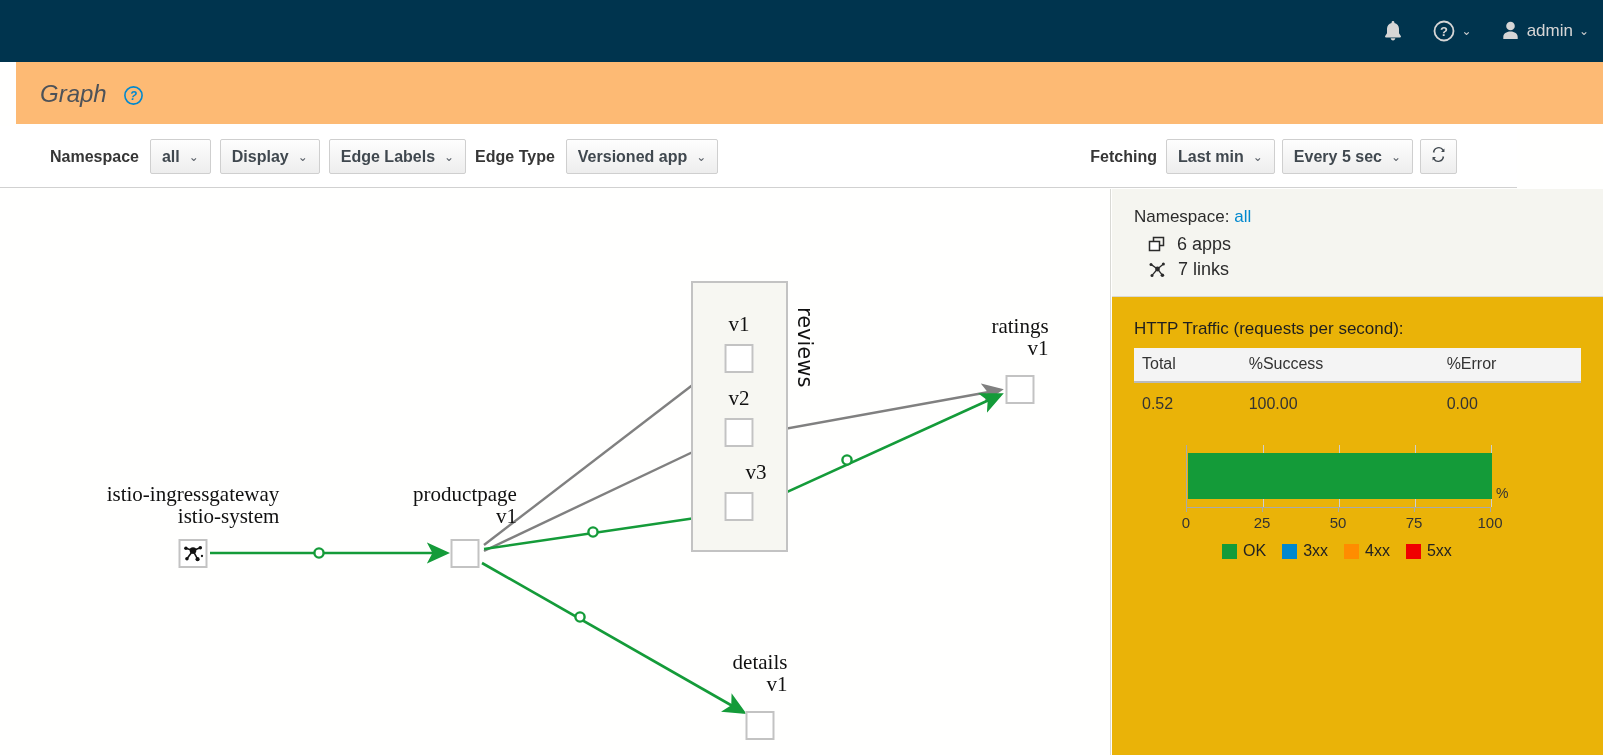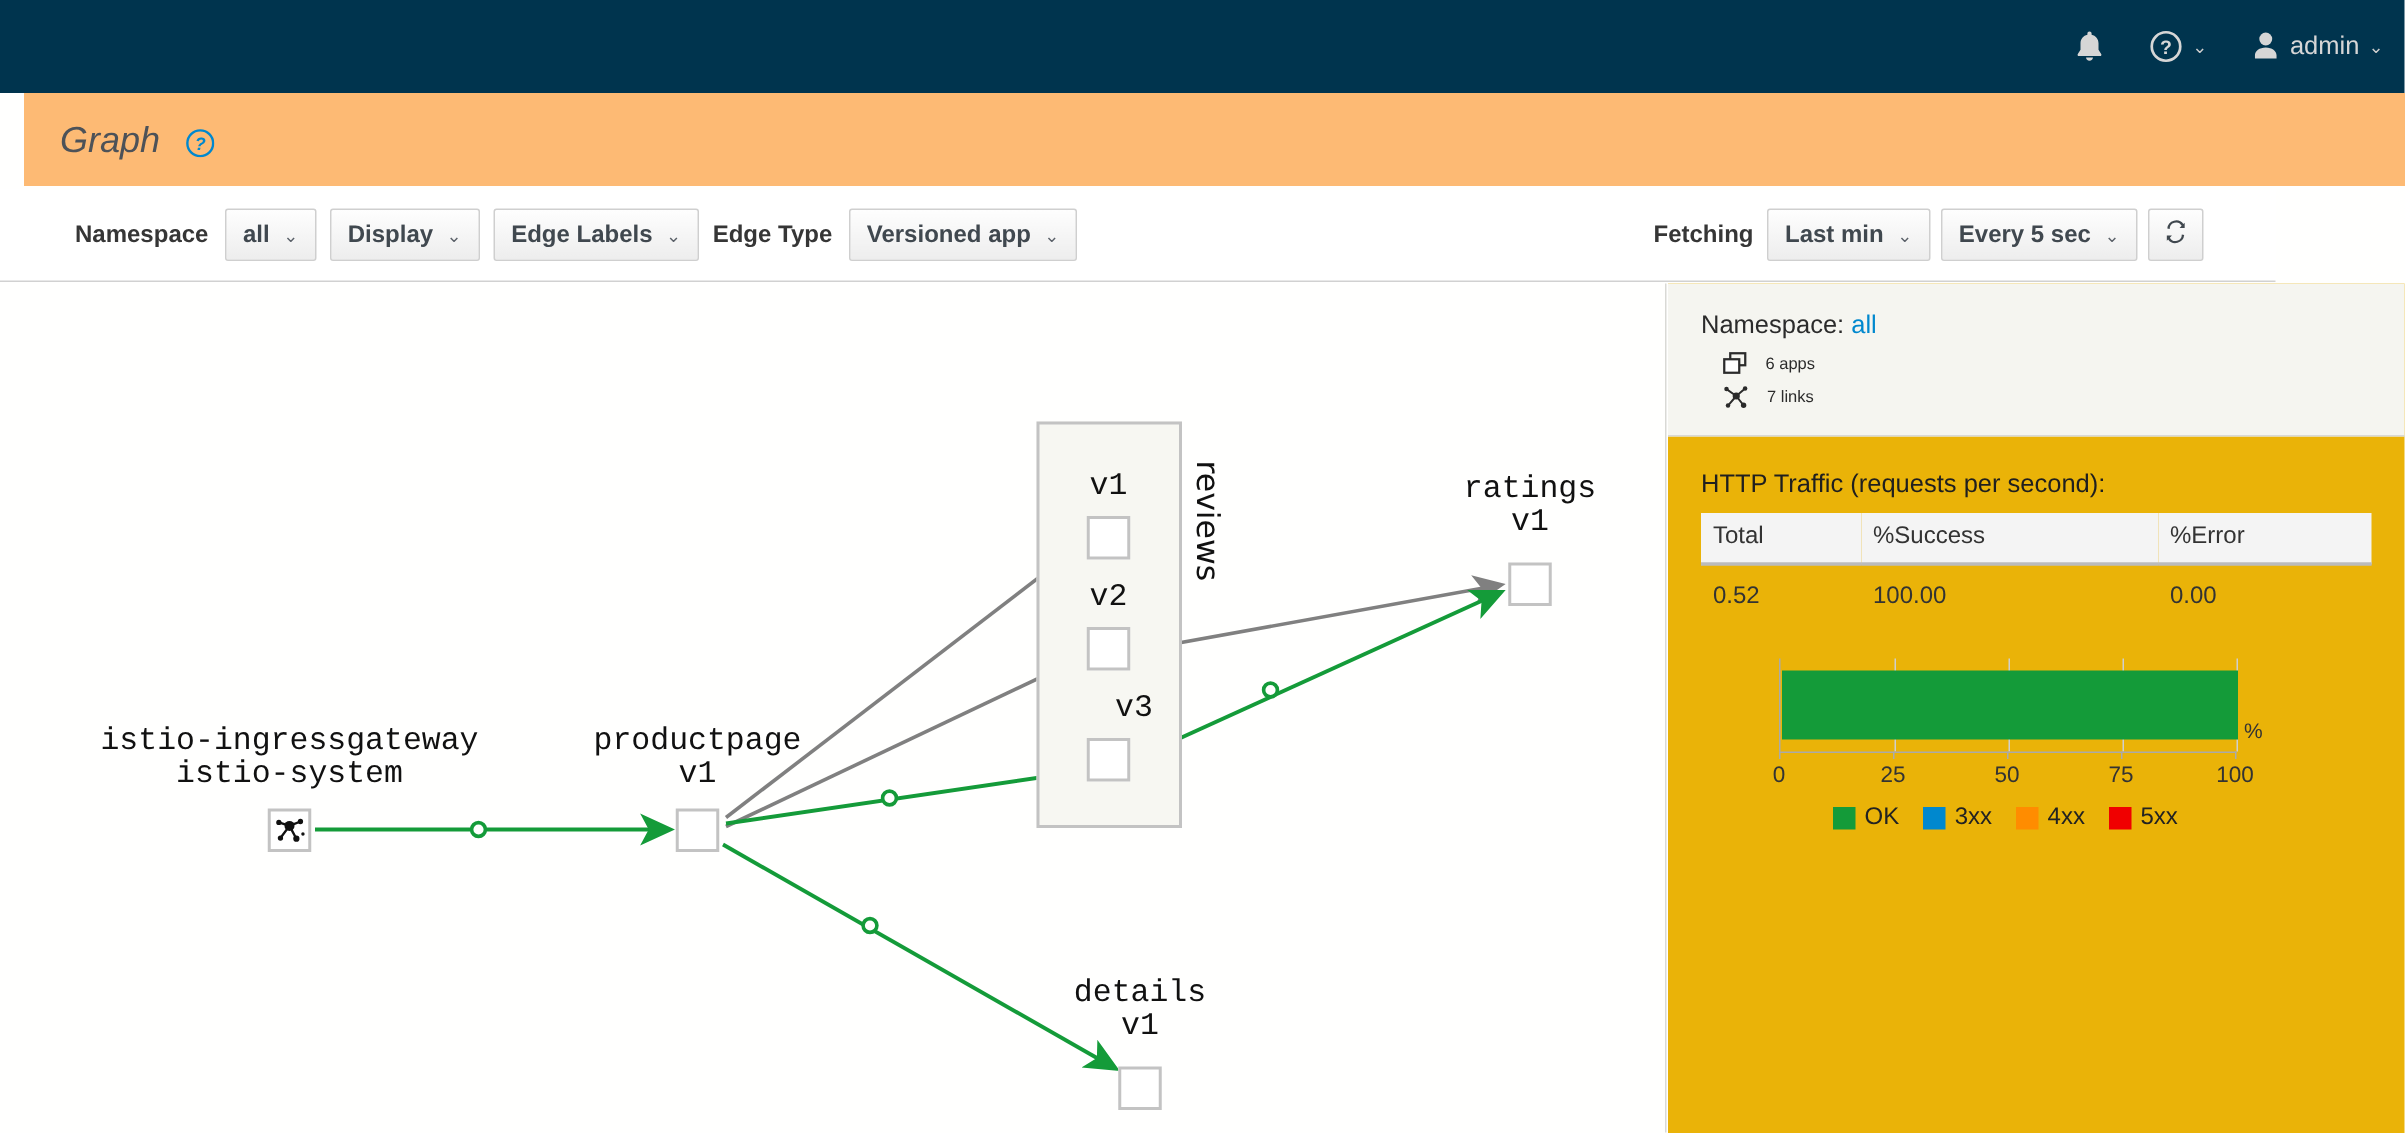--- a/index.html
+++ b/index.html
@@ -41,21 +41,21 @@
     width: 19px; height: 19px;
   }
 
   
   .toolbar {
     position: absolute; top: 126px; left: 0; width: 1517px; height: 62px;
     background: #fff;
     border-bottom: 1px solid #d1d1d1;
   }
   .tb-left { position: absolute; left: 50px; top: 13px; display: flex; align-items: center; gap: 9px; }
-  .tb-right { position: absolute; right: 48px; top: 13px; display: flex; align-items: center; gap: 7px; }
+  .tb-right { position: absolute; right: 60px; top: 13px; display: flex; align-items: center; gap: 7px; }
   .tb-label {
     font-size: 16px; font-weight: bold; color: #363636;
     white-space: nowrap; padding-right: 2px;
   }
   .dropdown {
     display: inline-flex; align-items: center; gap: 9px;
     height: 35px; padding: 0 11px;
     background: linear-gradient(to bottom,#fefefe 0%, #ededed 100%);
     border: 1px solid #cfcfcf; border-radius: 2px;
     font-size: 16px; font-weight: bold; color: #40484f;
@@ -83,21 +83,21 @@
     background: #eab308;
   }
 
   
   .sp-summary {
     background: #f5f5f0; border-bottom: 1px solid #d9d9d5;
     padding: 18px 0 16px 22px;
   }
   .sp-ns { font-size: 17px; color: #2b2b2b; margin-bottom: 7px; }
   .sp-ns a { color: #0088ce; text-decoration: none; cursor: pointer; }
-  .sp-stat { display: flex; align-items: center; gap: 11px; margin: 4px 0 0 14px; font-size: 11px; color: #2b2b2b; }
+  .sp-stat { display: flex; align-items: center; gap: 11px; margin: 4px 0 0 14px; font-size: 18px; color: #2b2b2b; }
   .sp-stat svg { display: block; }
 
   .sp-traffic { padding: 22px 22px 0 22px; }
   .sp-traffic h3 { font-size: 17px; color: #1f1f1f; font-weight: normal; margin-bottom: 9px; }
   table.metrics { width: 100%; border-collapse: collapse; font-size: 16px; }
   table.metrics thead th {
     text-align: left; font-weight: normal; color: #333;
     background: #f4f4f4; border-bottom: 2px solid #bbb;
     padding: 7px 6px 8px 8px;
   }
@@ -112,24 +112,24 @@
   .tick { position: absolute; top: 0; width: 1px; height: 5px; background: #aaa; }
   .ticklabel { position: absolute; top: 7px; font-size: 15px; color: #333; transform: translateX(-50%); }
   .pct-label { position: absolute; left: 310px; top: 40px; font-size: 14px; color: #333; }
   .legend { display: flex; align-items: center; gap: 7px; margin: 34px 0 0 36px; font-size: 16px; color: #222; }
   .legend .li { display: flex; align-items: center; gap: 6px; margin-right: 9px; }
   .swatch { width: 15px; height: 15px; display: inline-block; }
 
   
   .graph-svg { position: absolute; top: 0; left: 0; }
   .node-label {
-    position: absolute; text-align: center;
+    position: absolute; text-align: right;
     font-size: 21px; color: #111; line-height: 1.04;
     white-space: pre; transform: translateX(-50%);
-    font-family: Liberation Mono, monospace;
+    font-family: Liberation Serif, serif;
   }
   .node-box {
     position: absolute; width: 29px; height: 29px;
     border: 2px solid #c3c3c3; background: #fff;
     transform: translateX(-50%);
   }
   .group-box {
     position: absolute; border: 2px solid #c3c3c3; background: #f7f7f2;
   }
   .group-label {

